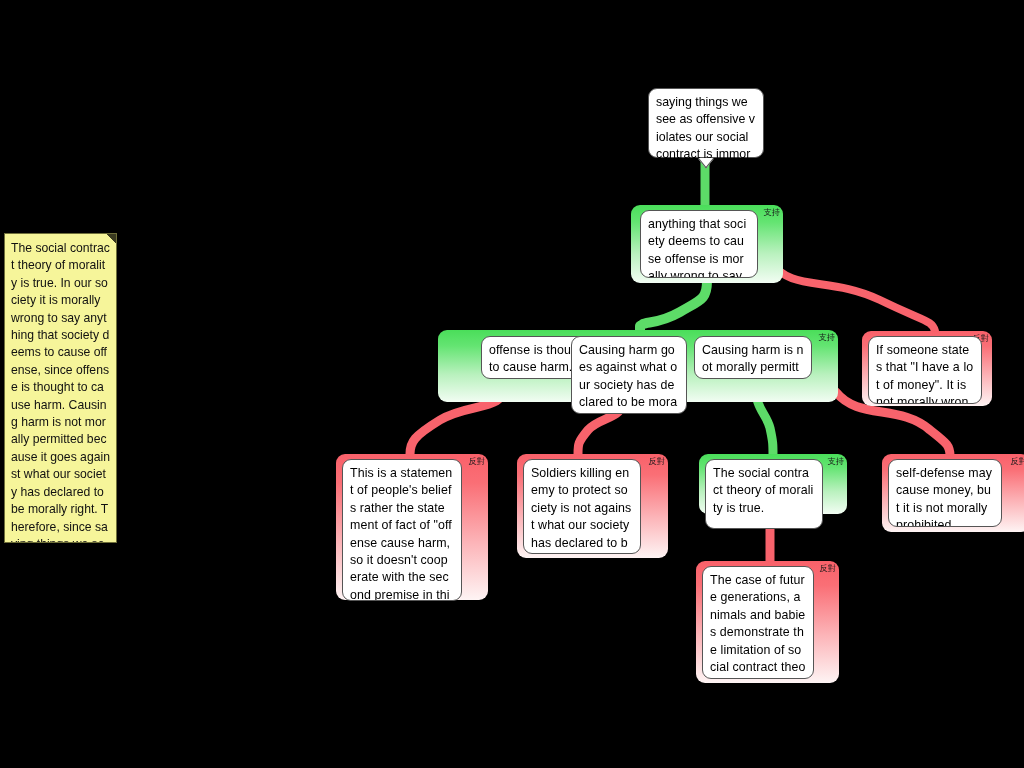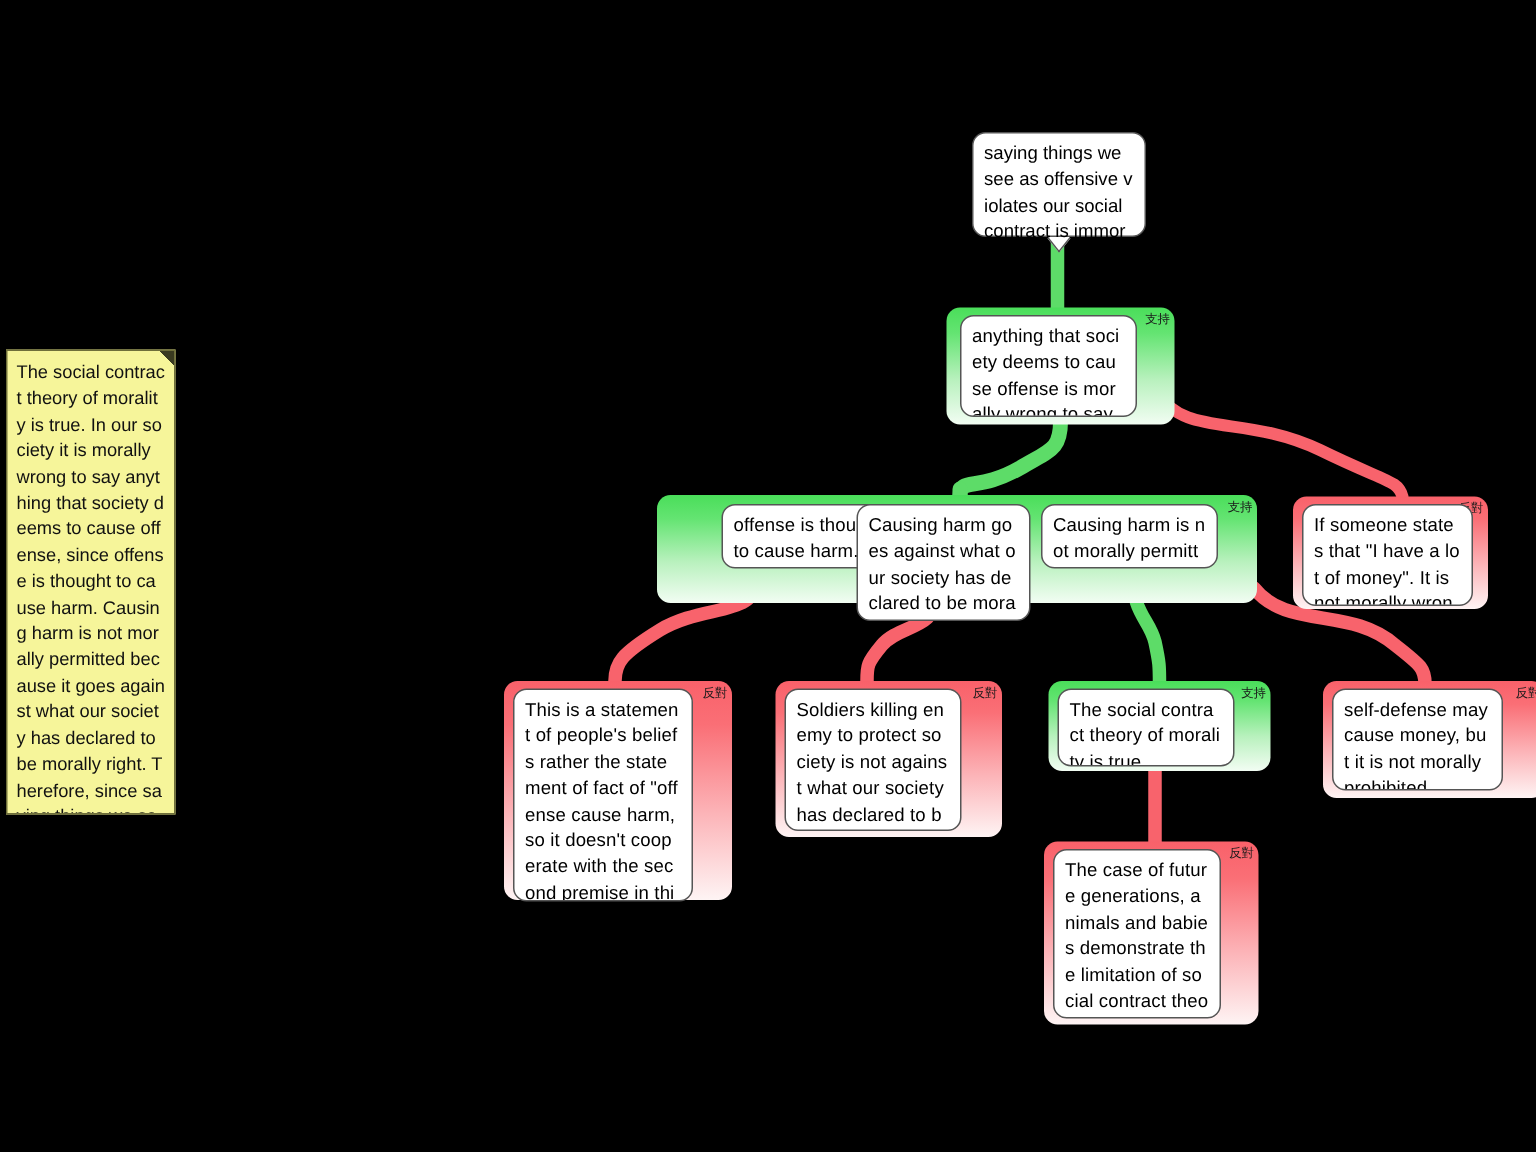--- a/index.html
+++ b/index.html
@@ -181,21 +181,21 @@
   <div class="card" style="left:342px; top:459px; width:120px; height:142px;">This is a statement of people's beliefs rather the statement of fact of "offense cause harm, so it doesn't cooperate with the second premise in this row to support sub conclusion.</div>
 
   <div class="group oppose" style="left:517px; top:454px; width:151px; height:104px;">
     <span class="badge">反對</span>
   </div>
   <div class="card" style="left:523px; top:459px; width:118px; height:95px;">Soldiers killing enemy to protect society is not against what our society has declared to be morally right.</div>
 
   <div class="group support" style="left:699px; top:454px; width:148px; height:60px;">
     <span class="badge">支持</span>
   </div>
-  <div class="card" style="left:705px; top:459px; width:118px; height:52px;">The social contract theory of morality is true.</div>
+  <div class="card" style="left:705px; top:459px; width:118px; height:70px;">The social contract theory of morality is true.</div>
 
   <div class="group oppose" style="left:696px; top:561px; width:143px; height:122px;">
     <span class="badge">反對</span>
   </div>
   <div class="card" style="left:702px; top:566px; width:112px; height:113px;">The case of future generations, animals and babies demonstrate the limitation of social contract theory of morality.</div>
 
   <div class="group oppose" style="left:882px; top:454px; width:148px; height:78px;">
     <span class="badge">反對</span>
   </div>
   <div class="card" style="left:888px; top:459px; width:114px; height:68px;">self-defense may cause money, but it is not morally prohibited.</div>

